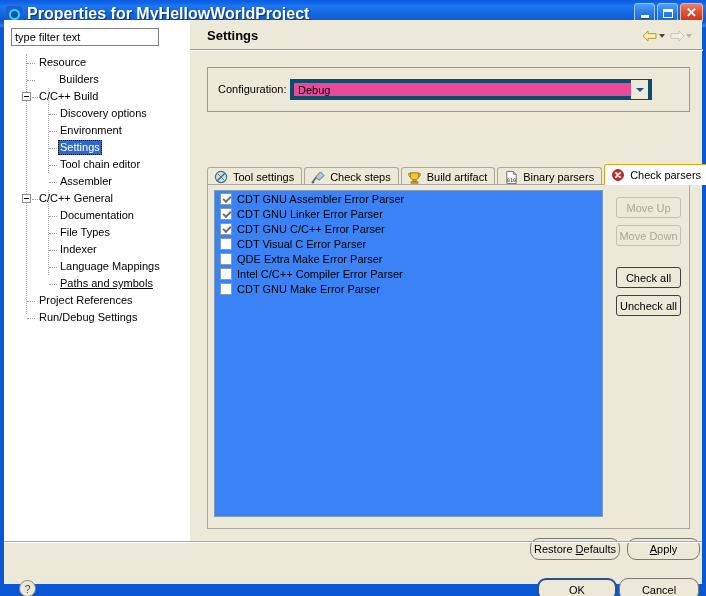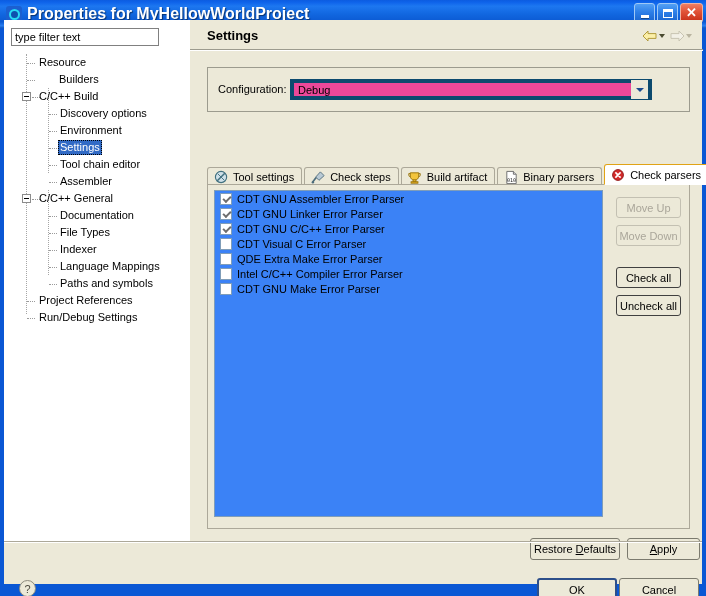--- a/index.html
+++ b/index.html
@@ -397,21 +397,21 @@
   #btn-checkall { right: 8px; top: 82px; border-color: #404040; }
   #btn-uncheckall { right: 8px; top: 110px; border-color: #404040; }
 
   
   .dlgbtn {
     position: absolute;
     height: 22px;
     box-sizing: border-box;
     background: #ece9d8;
     border: 1px solid #7b7a6e;
-    border-radius: 3px;
+    border-radius: 9px;
     font-family: "Liberation Sans", sans-serif;
     font-size: 11px;
     color: #000000;
     display: flex; align-items: center; justify-content: center;
     white-space: nowrap;
   }
   #btn-restore { left: 340px; top: 518px; width: 90px; }
   #btn-apply   { left: 437px; top: 518px; width: 73px; }
 
   #bottom-sep {
@@ -539,21 +539,21 @@
         <div class="tnode">
           <span class="dash" style="left:45px; top:9px;"></span>
           <span class="lbl" style="left:54px;">Indexer</span>
         </div>
         <div class="tnode">
           <span class="dash" style="left:45px; top:9px;"></span>
           <span class="lbl" style="left:54px;">Language Mappings</span>
         </div>
         <div class="tnode">
           <span class="dash" style="left:45px; top:9px;"></span>
-          <span class="lbl" style="left:54px;">Paths and symbols</span>
+          <span class="lbl" style="left:54px;text-decoration:underline;">Paths and symbols</span>
         </div>
         <div class="tnode">
           <span class="dash" style="left:23px; top:9px;"></span>
           <span class="lbl" style="left:33px;">Project References</span>
         </div>
         <div class="tnode">
           <span class="dash" style="left:23px; top:9px;"></span>
           <span class="lbl" style="left:33px;">Run/Debug Settings</span>
         </div>
       </div>

